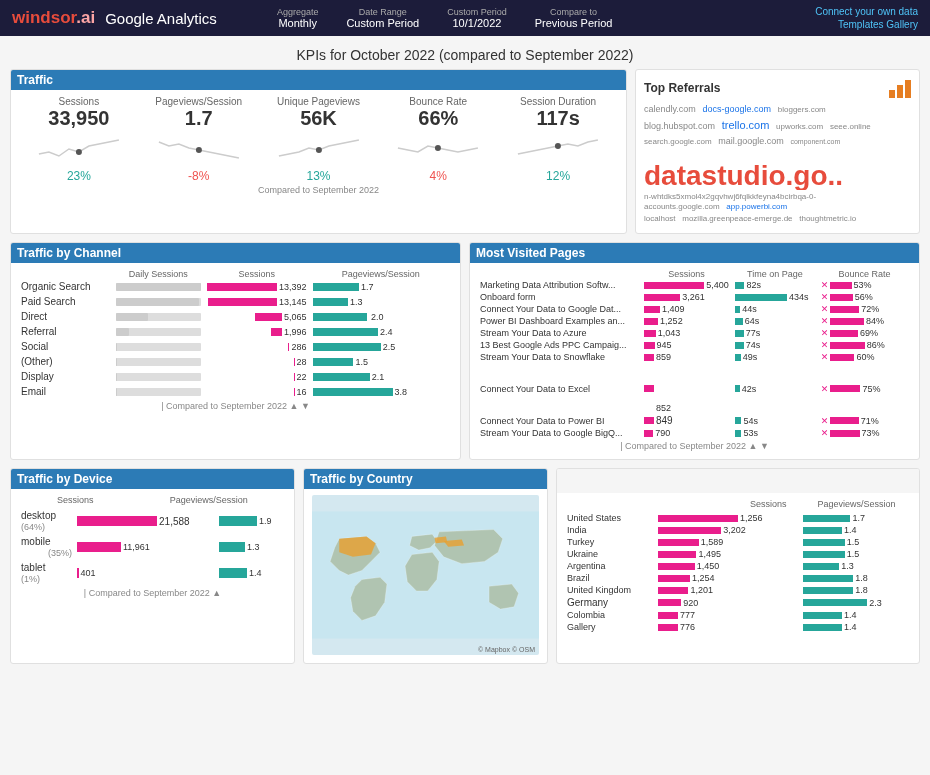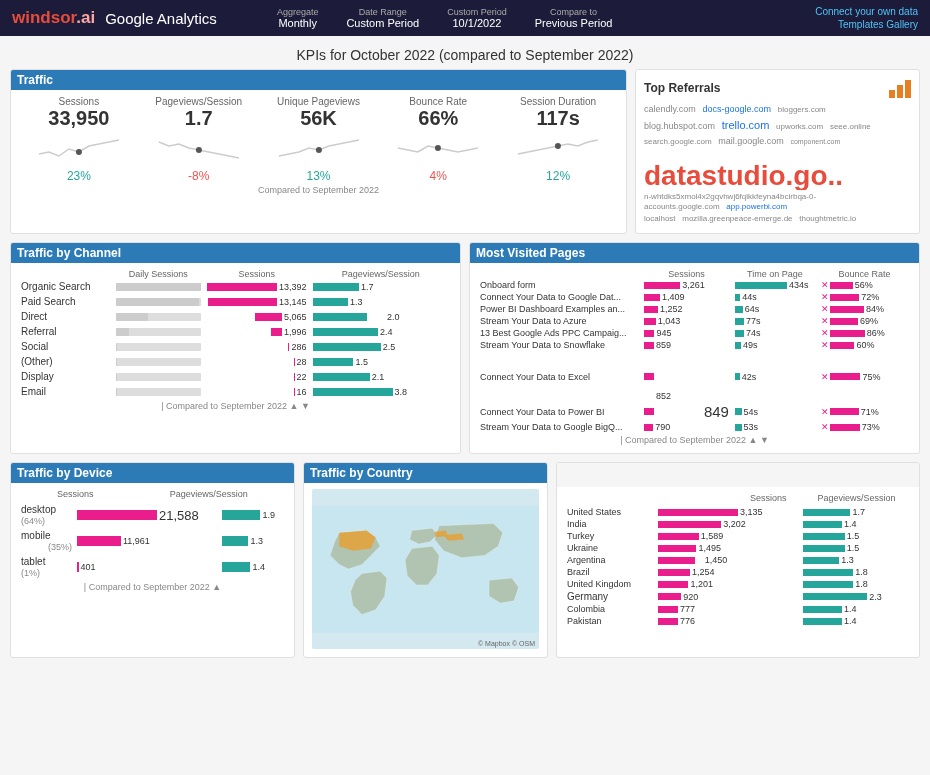--- a/index.html
+++ b/index.html
@@ -232,21 +232,21 @@
         <div style="height:8px;background:#ccc;width:38%;border-radius:1px;"></div>
       </div>
     </td>
     <td style="padding:2px 3px;text-align:right;">
       <div style="display:flex;align-items:center;gap:2px;justify-content:flex-end;">
         <div style="height:8px;background:#e91e8c;width:26.599999999999998px;display:inline-block;vertical-align:middle;"></div>
         <span style="font-size:9px;">5,065</span>
       </div>
     </td>
     <td style="padding:2px 3px;">
-      <div style="display:flex;align-items:center;gap:20px;">
+      <div style="display:flex;align-items:center;gap:4px;">
         <div style="height:8px;background:#26a69a;width:40%;display:inline-block;vertical-align:middle;max-width:80px;"></div>
         <span style="font-size:9px;">2.0</span>
       </div>
     </td>
   </tr>
             <tr>
     <td style="font-size:10px;padding:2px 2px;white-space:nowrap;">Referral</td>
     <td style="padding:2px 3px;">
       <div style="height:8px;background:#ddd;border-radius:1px;width:100%;position:relative;">
         <div style="height:8px;background:#ccc;width:15%;border-radius:1px;"></div>
@@ -356,20 +356,42 @@
       <table style="width:100%;border-collapse:collapse;font-size:9px;">
         <thead>
           <tr>
             <th style="width:38%;text-align:left;font-size:9px;color:#666;font-weight:normal;padding:1px 2px;"></th>
             <th style="width:20%;text-align:center;font-size:9px;color:#666;font-weight:normal;">Sessions</th>
             <th style="width:20%;text-align:center;font-size:9px;color:#666;font-weight:normal;">Time on Page</th>
             <th style="width:22%;text-align:center;font-size:9px;color:#666;font-weight:normal;">Bounce Rate</th>
           </tr>
         </thead>
         <tbody id="visited-tbody">
+        <tr>
+    <td style="font-size:9px;padding:1px 2px;white-space:nowrap;overflow:hidden;max-width:150px;text-overflow:ellipsis;">Marketing Data Attribution Softw...</td>
+    <td style="padding:1px 3px;">
+      <div style="display:flex;align-items:center;gap:2px;">
+        <div style="height:7px;background:#e91e8c;width:60px;display:inline-block;"></div>
+        <span style="font-size:9px;">5,400</span>
+      </div>
+    </td>
+    <td style="padding:1px 3px;">
+      <div style="display:flex;align-items:center;gap:2px;">
+        <div style="height:7px;background:#26a69a;width:9.6px;display:inline-block;"></div>
+        <span style="font-size:9px;">82s</span>
+      </div>
+    </td>
+    <td style="padding:1px 3px;">
+      <div style="display:flex;align-items:center;gap:2px;">
+        <span style="color:#e91e8c;font-size:9px;">✕</span>
+        <div style="height:7px;background:#e91e8c;width:21.200000000000003px;display:inline-block;"></div>
+        <span style="font-size:9px;">53%</span>
+      </div>
+    </td>
+  </tr>
             <tr>
     <td style="font-size:9px;padding:1px 2px;white-space:nowrap;overflow:hidden;max-width:150px;text-overflow:ellipsis;">Onboard form</td>
     <td style="padding:1px 3px;">
       <div style="display:flex;align-items:center;gap:2px;">
         <div style="height:7px;background:#e91e8c;width:36px;display:inline-block;"></div>
         <span style="font-size:9px;">3,261</span>
       </div>
     </td>
     <td style="padding:1px 3px;">
       <div style="display:flex;align-items:center;gap:2px;">
@@ -515,21 +537,21 @@
         <div style="height:7px;background:#e91e8c;width:30px;display:inline-block;"></div>
         <span style="font-size:9px;">75%</span>
       </div>
     </td>
   </tr>
             <tr>
     <td style="font-size:9px;padding:1px 2px;white-space:nowrap;overflow:hidden;max-width:150px;text-overflow:ellipsis;">Connect Your Data to Power BI</td>
     <td style="padding:1px 3px;">
       <div style="display:flex;align-items:center;gap:2px;">
         <div style="height:7px;background:#e91e8c;width:9.6px;display:inline-block;"></div>
-        <span style="font-size:15px;margin-left:48px;">849</span>
+        <span style="font-size:10px;">849</span>
       </div>
     </td>
     <td style="padding:1px 3px;">
       <div style="display:flex;align-items:center;gap:2px;">
         <div style="height:7px;background:#26a69a;width:6.6px;display:inline-block;"></div>
         <span style="font-size:9px;">54s</span>
       </div>
     </td>
     <td style="padding:1px 3px;">
       <div style="display:flex;align-items:center;gap:2px;">
@@ -579,21 +601,21 @@
 
       <table style="width:100%;border-collapse:collapse;font-size:10px;">
         <tbody id="device-tbody">
         <tr>
     <td style="font-size:10px;width:55px;padding:2px;">
       desktop<br><span style="font-size:9px;color:#888;">(64%)</span>
     </td>
     <td style="padding:2px 3px;">
       <div style="display:flex;align-items:center;gap:2px;">
         <div style="height:10px;background:#e91e8c;width:80px;display:inline-block;"></div>
-        <span style="font-size:13px;">21,588</span>
+        <span style="font-size:10px;">21,588</span>
       </div>
     </td>
     <td style="padding:2px 3px;">
       <div style="display:flex;align-items:center;gap:2px;">
         <div style="height:10px;background:#26a69a;width:38px;display:inline-block;"></div>
         <span style="font-size:9px;">1.9</span>
       </div>
     </td>
   </tr>
             <tr>
@@ -671,21 +693,21 @@
         <span>Sessions</span>
         <span>Pageviews/Session</span>
       </div>
       <table style="width:100%;border-collapse:collapse;font-size:9px;">
         <tbody id="country-tbody">
         <tr>
     <td style="font-size:9px;padding:1px 2px;width:90px;white-space:nowrap;">United States</td>
     <td style="padding:1px 3px;">
       <div style="display:flex;align-items:center;gap:2px;">
         <div style="height:7px;background:#e91e8c;width:80px;display:inline-block;"></div>
-        <span style="font-size:9px;">3,135</span>
+        <span style="font-size:9px;">1,256</span>
       </div>
     </td>
     <td style="padding:1px 3px;">
       <div style="display:flex;align-items:center;gap:2px;">
         <div style="height:7px;background:#26a69a;width:47.599999999999994px;display:inline-block;"></div>
         <span style="font-size:9px;">1.7</span>
       </div>
     </td>
   </tr>
             <tr>
@@ -729,21 +751,21 @@
     <td style="padding:1px 3px;">
       <div style="display:flex;align-items:center;gap:2px;">
         <div style="height:7px;background:#26a69a;width:42px;display:inline-block;"></div>
         <span style="font-size:9px;">1.5</span>
       </div>
     </td>
   </tr>
             <tr>
     <td style="font-size:9px;padding:1px 2px;width:90px;white-space:nowrap;">Argentina</td>
     <td style="padding:1px 3px;">
-      <div style="display:flex;align-items:center;gap:10px;text-align:center;">
+      <div style="display:flex;align-items:center;gap:2px;text-align:center;">
         <div style="height:7px;background:#e91e8c;width:36.800000000000004px;display:inline-block;"></div>
         <span style="font-size:9px;">1,450</span>
       </div>
     </td>
     <td style="padding:1px 3px;">
       <div style="display:flex;align-items:center;gap:2px;">
         <div style="height:7px;background:#26a69a;width:36.4px;display:inline-block;"></div>
         <span style="font-size:9px;">1.3</span>
       </div>
     </td>
@@ -802,21 +824,21 @@
       </div>
     </td>
     <td style="padding:1px 3px;">
       <div style="display:flex;align-items:center;gap:2px;">
         <div style="height:7px;background:#26a69a;width:39.199999999999996px;display:inline-block;"></div>
         <span style="font-size:9px;">1.4</span>
       </div>
     </td>
   </tr>
             <tr>
-    <td style="font-size:9px;padding:1px 2px;width:90px;white-space:nowrap;">Pakistan</td>
+    <td style="font-size:9px;padding:1px 2px;width:90px;white-space:nowrap;">Gallery</td>
     <td style="padding:1px 3px;">
       <div style="display:flex;align-items:center;gap:2px;">
         <div style="height:7px;background:#e91e8c;width:20px;display:inline-block;"></div>
         <span style="font-size:9px;">776</span>
       </div>
     </td>
     <td style="padding:1px 3px;">
       <div style="display:flex;align-items:center;gap:2px;">
         <div style="height:7px;background:#26a69a;width:39.199999999999996px;display:inline-block;"></div>
         <span style="font-size:9px;">1.4</span>

